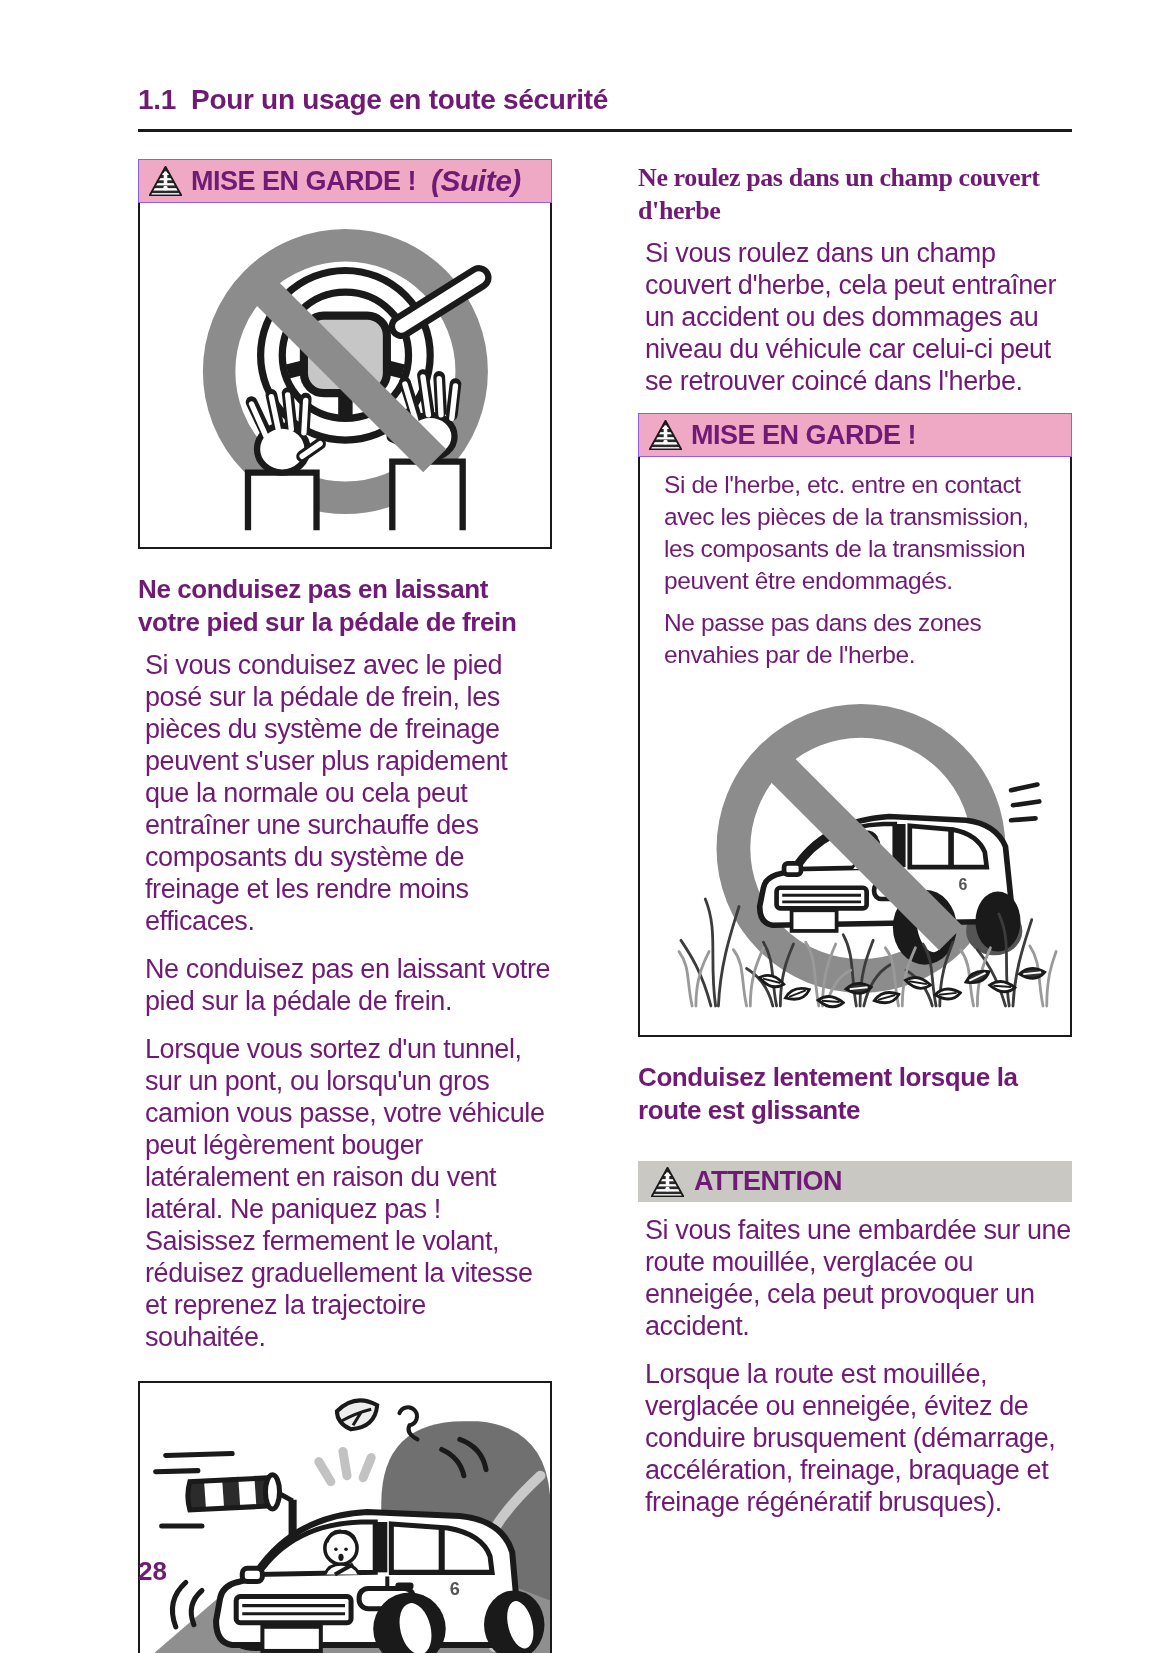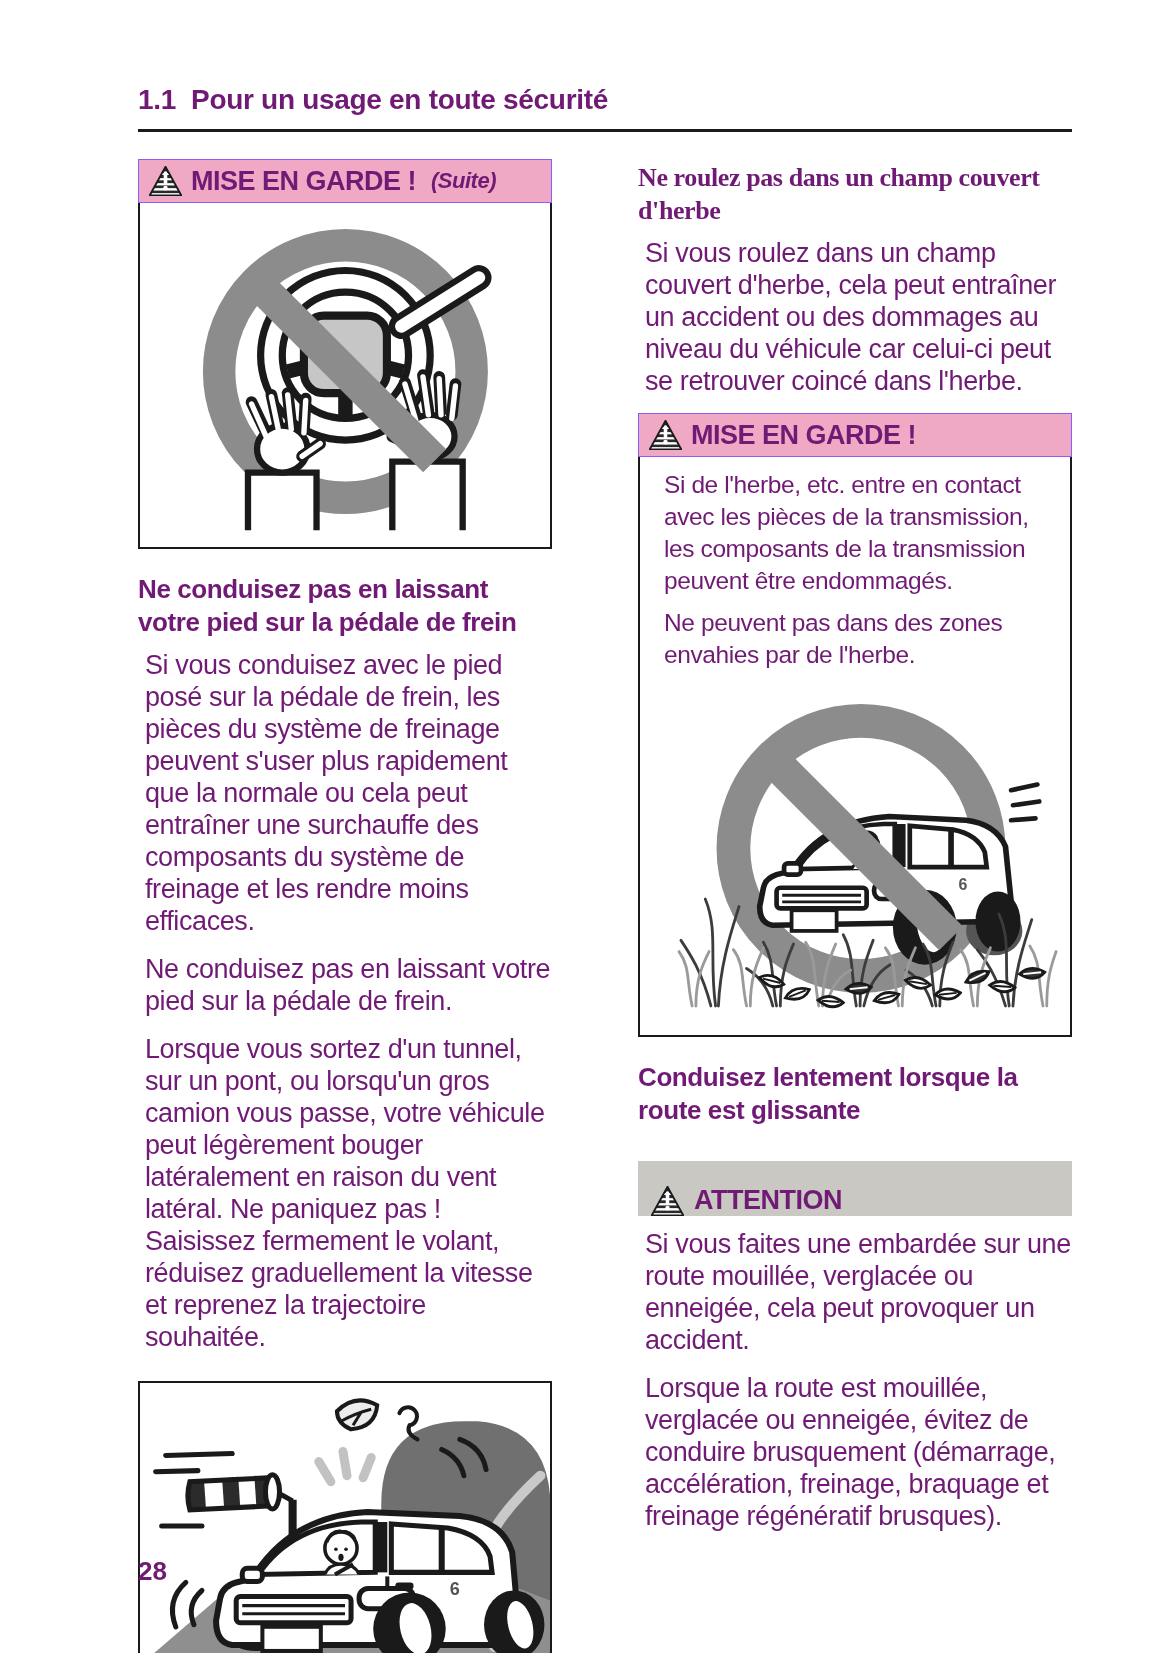--- a/index.html
+++ b/index.html
@@ -29,38 +29,38 @@
   }
 
   .warnbox { margin:0; }
   .warnbox-header {
     display:flex; align-items:center; gap:9px;
     background:#F0A9C5; border:1px solid #8b5cf6;
     height:42px; padding:0 10px;
   }
   .warn-icon { width:33px; height:30px; flex:none; }
   .warnbox-title { font-size:27px; font-weight:bold; letter-spacing:-0.5px; }
-  .warnbox-suite { font-size:22px; font-weight:bold; font-style:italic; margin-left:6px; letter-spacing:-0.5px; }
+  .warnbox-suite { font-size:30px; font-weight:bold; font-style:italic; margin-left:6px; letter-spacing:-0.5px; }
   .warnbox-body { border:2px solid #1a1a1a; border-top:none; background:#fff; }
   .warnbox-body-image { height:344px; display:flex; align-items:center; justify-content:center; }
   .warnbox-body-image svg { width:88%; height:96%; }
   .warnbox-body-text { padding:6px 12px 8px 24px; }
   .warnbox-body-text p.warn-para {
     font-size:24.5px; line-height:32px; letter-spacing:-0.4px; margin:6px 0 10px 0;
   }
   .warn-illustration { width:100%; height:346px; display:block; margin-top:2px; }
 
   .illus-box {
     border:2px solid #1a1a1a; margin-top:28px; height:274px; background:#fff; overflow:hidden;
   }
   .illus-box svg { width:100%; height:100%; display:block; }
 
   .attention-bar {
-    display:flex; align-items:flex-end; gap:10px;
-    background:#C9C8C3; height:55px; padding:0 13px; margin:34px 0 12px 0;
+    display:flex; align-items:center; gap:10px;
+    background:#C9C8C3; height:41px; padding:0 13px; margin:34px 0 12px 0;
   }
   .attention-title { font-size:27px; font-weight:bold; letter-spacing:-0.5px; }
 
   .page-number { position:absolute; left:113px; top:1556px; font-size:26px; font-weight:bold; }
 </style>
 </head>
 <body>
 
 <svg width="0" height="0" style="position:absolute" aria-hidden="true">
   <defs>
@@ -235,21 +235,21 @@
 
         <section class="warnbox">
           <div class="warnbox-header">
             <svg class="warn-icon" viewBox="0 0 46 42">
                 <use href="#warn-tri"></use>
               </svg>
             <span class="warnbox-title">MISE EN GARDE !</span>
           </div>
           <div class="warnbox-body warnbox-body-text">
             <p class="warn-para">Si de l'herbe, etc. entre en contact avec les pièces de la transmission, les composants de la transmission peuvent être endommagés.</p>
-            <p class="warn-para">Ne peuvent pas dans des zones envahies par de l'herbe.</p>
+            <p class="warn-para">Ne passe pas dans des zones envahies par de l'herbe.</p>
 
             <svg class="warn-illustration" viewBox="0 0 420 336">
               <circle cx="210" cy="162" r="136" fill="none" stroke="#8C8C8C" stroke-width="36"></circle>
               <ellipse cx="352" cy="250" rx="30" ry="26" fill="#555"></ellipse>
               <path d="M116 244 Q102 242 102 224 L106 204 Q108 194 120 190 L136 186 Q170 132 240 128 L322 132 Q354 136 364 160 L370 218 Q370 238 352 240 Z" fill="#fff" stroke="#1a1a1a" stroke-width="6"></path>
               <path d="M142 184 Q172 138 234 136 L246 136 L246 182 Z" fill="#fff" stroke="#1a1a1a" stroke-width="5"></path>
               <circle cx="214" cy="160" r="15" fill="#fff" stroke="#1a1a1a" stroke-width="3.5"></circle>
               <path d="M201 154 q4 -11 13 -10 q9 0 13 7" fill="none" stroke="#1a1a1a" stroke-width="3"></path>
               <circle cx="209" cy="161" r="1.8" fill="#1a1a1a"></circle>
                 <circle cx="219" cy="161" r="1.8" fill="#1a1a1a"></circle>

